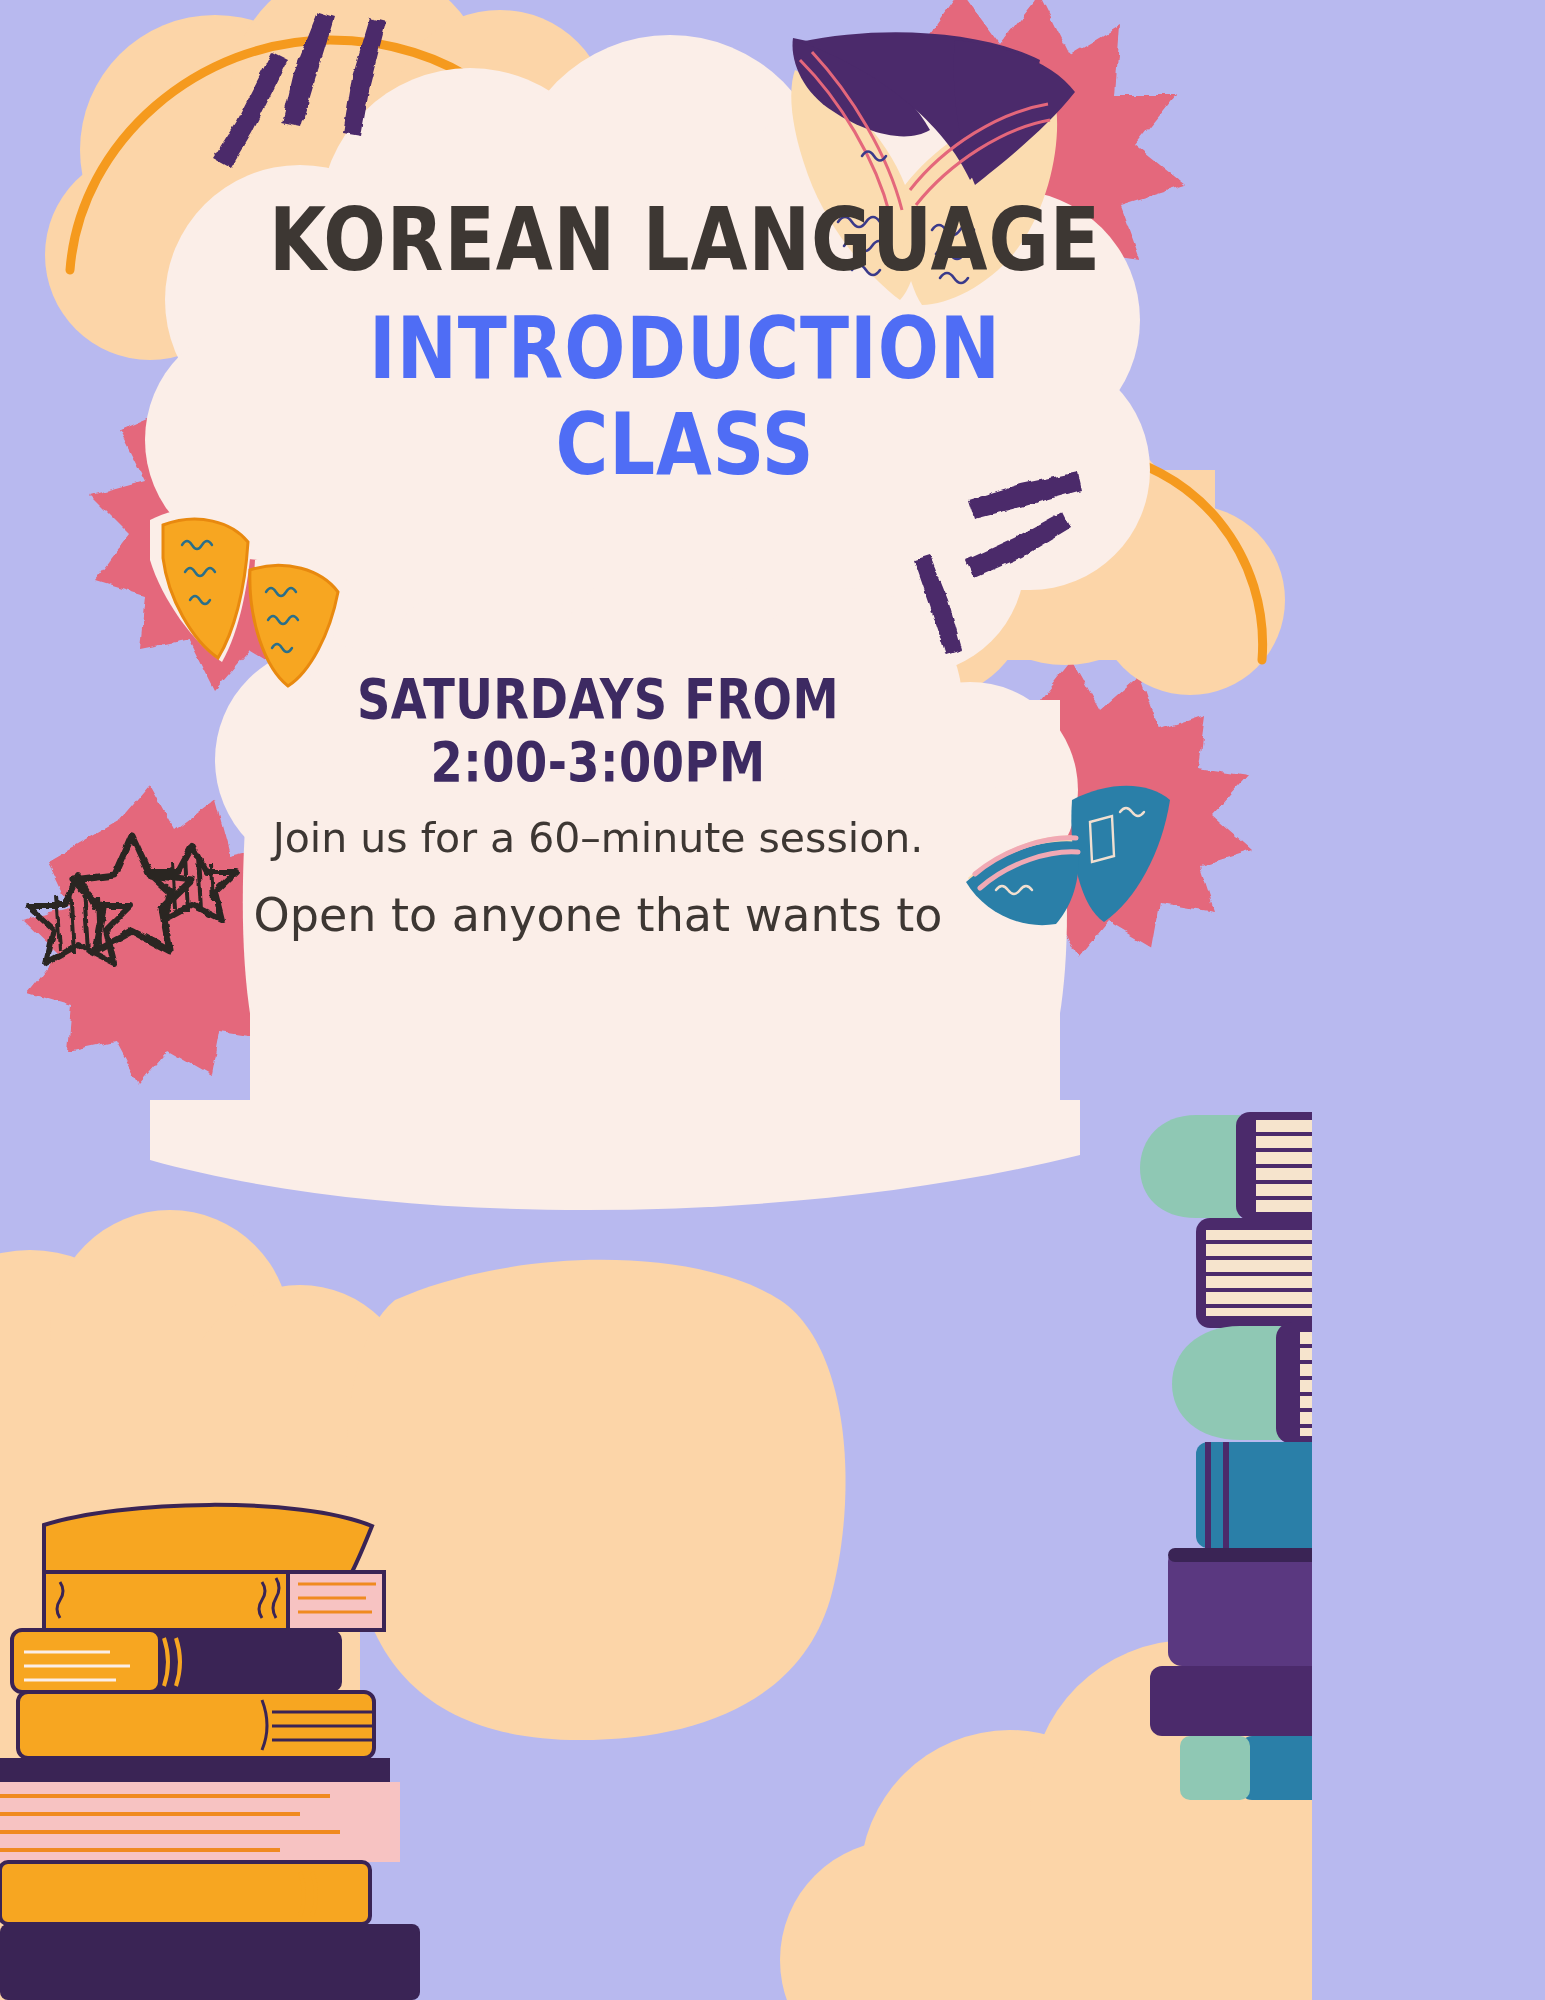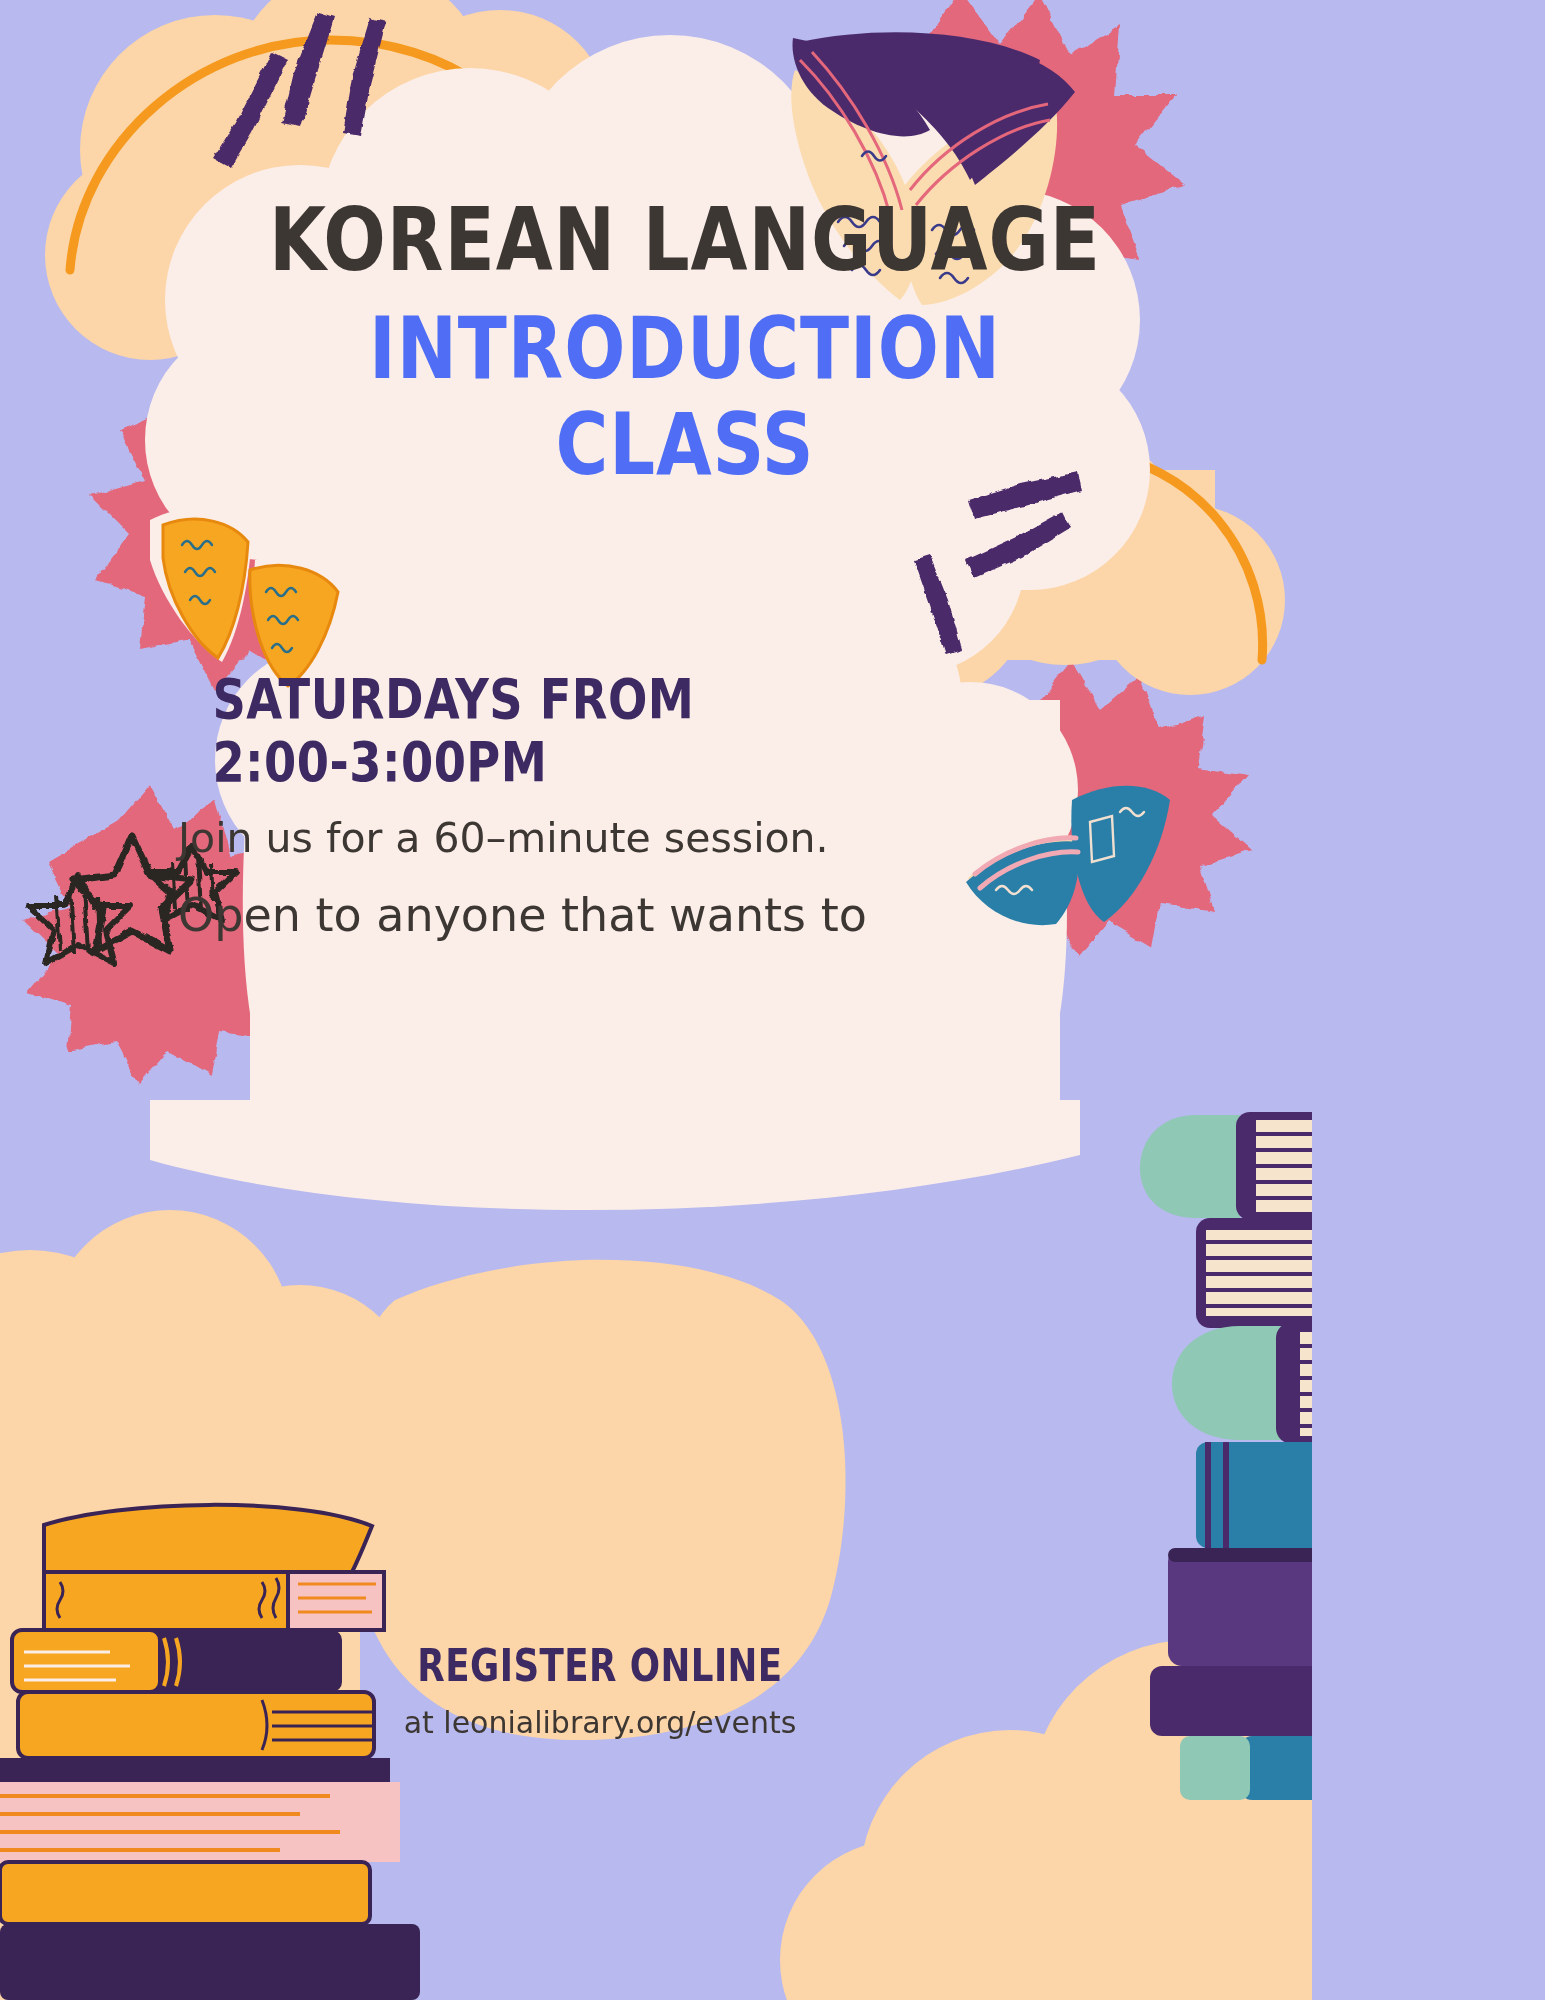--- a/index.html
+++ b/index.html
@@ -37,22 +37,22 @@
     line-height:1.12;
     letter-spacing:1px;
     color:#4f6df5;
     transform:scaleX(0.93);
   }
   .title-line2{margin-top:16px;}
 
   
   .info-block{
     position:absolute;
-    left:178px; top:668px; width:860px;
-    text-align:left;
+    left:168px; top:668px; width:860px;
+    text-align:center;
     z-index:40;
   }
   .sched{
     font-family:"DejaVu Sans Condensed","Liberation Sans", sans-serif;
     font-weight:700;
     font-size:56px;
     line-height:1.12;
     letter-spacing:0.5px;
     color:#3d2a62;
     transform:scaleX(0.92);
@@ -463,18 +463,14 @@
 
   <div class="info-block">
     <div class="sched">SATURDAYS FROM</div>
     <div class="sched">2:00-3:00PM</div>
     <div class="body1">Join us for a 60–minute session.</div>
     <div class="body2">
       <div>Open to anyone that wants to</div>
     </div>
   </div>
 
-  <div class="register-block">
-    <div class="reg-title">REGISTER ONLINE</div>
-    <div class="reg-url">at leonialibrary.org/events</div>
-  </div>
 
 </div>
 
 </body></html>

